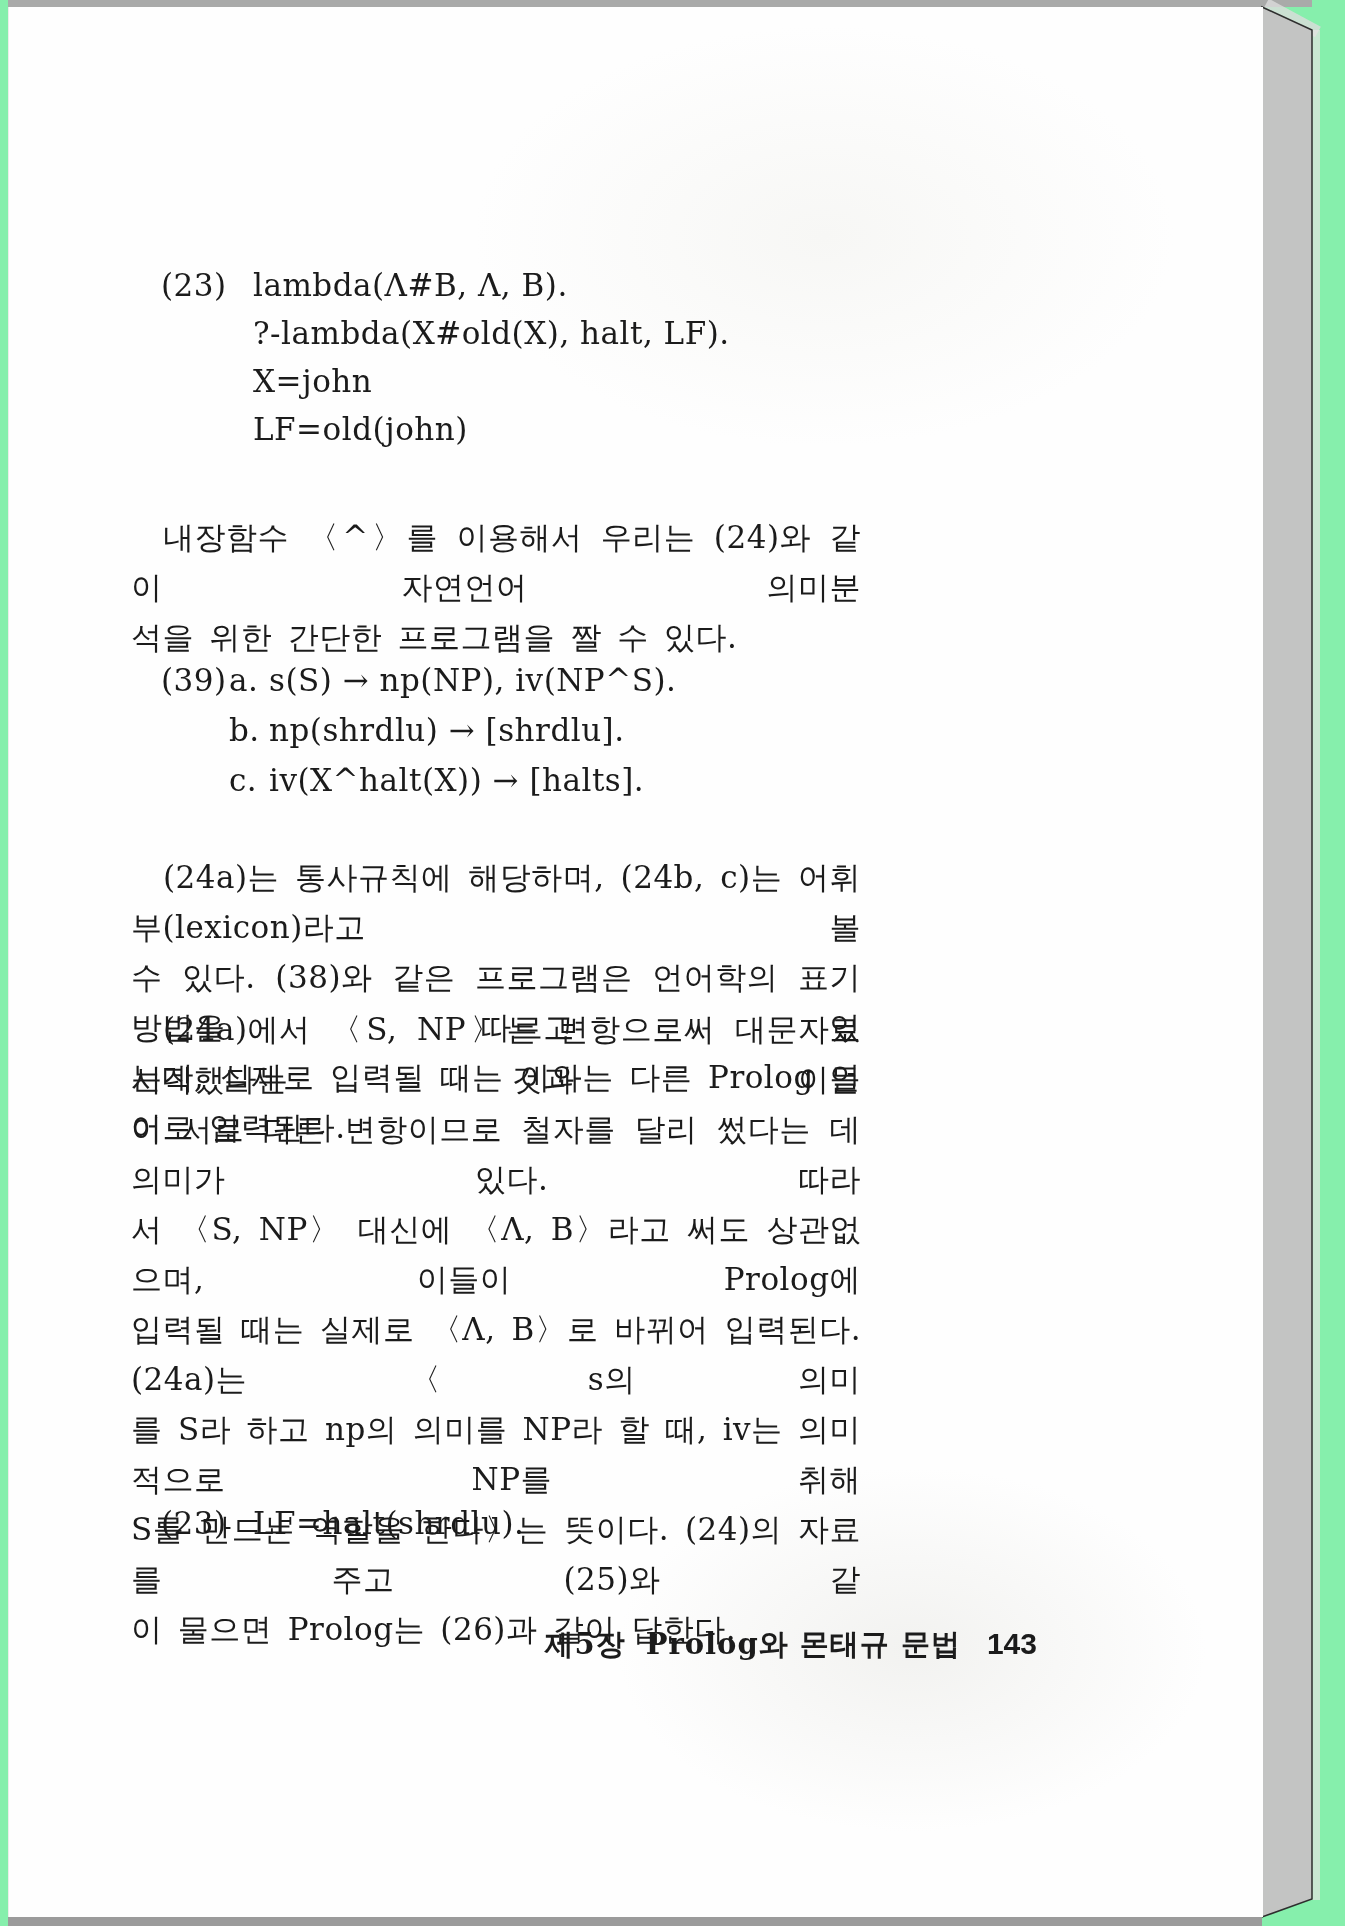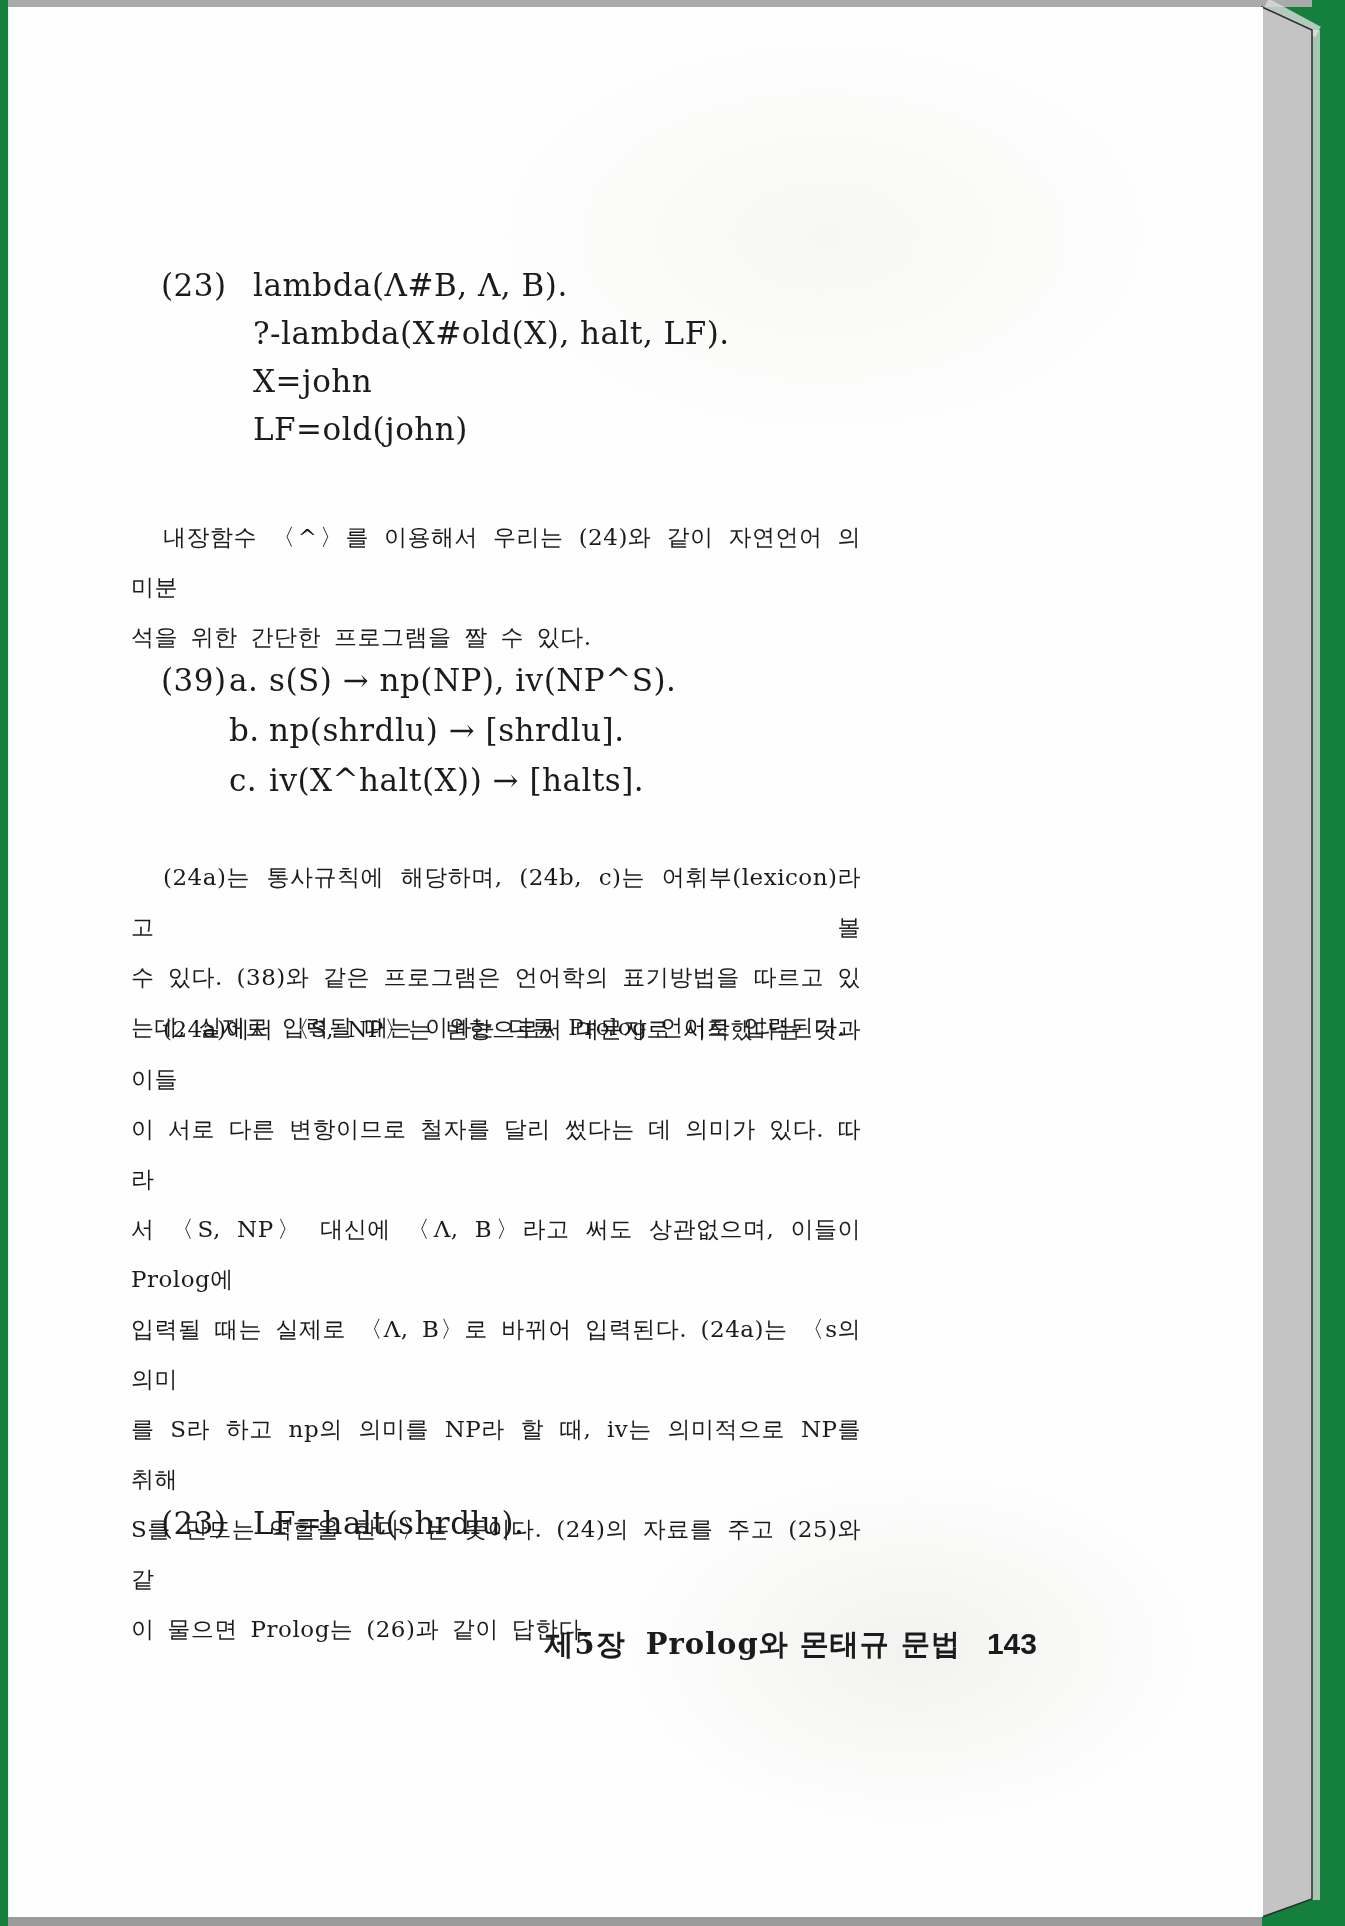--- a/index.html
+++ b/index.html
@@ -1,39 +1,39 @@
 <!DOCTYPE html>
 <html><head>
 <meta charset="utf-8">
 <style>
   html,body{margin:0;padding:0;background:#f6f7f5;}
   .canvas{
     position:relative;width:1345px;height:1926px;overflow:hidden;
-    background:#15803d;
+    background:#86efac;
     font-family:"DejaVu Serif","Liberation Serif",serif;
     color:#1b1b1b;
   }
   .edges-svg{position:absolute;left:0;top:0;z-index:1;}
   .paper{
     position:absolute;left:8px;top:7px;width:1254px;height:1910px;z-index:2;
     background:
       radial-gradient(ellipse 420px 260px at 72% 86%, #f2f2f0 0%, rgba(255,255,255,0) 70%),
       radial-gradient(ellipse 500px 300px at 65% 12%, #f7f7f5 0%, rgba(255,255,255,0) 70%),
       #fefefe;
     border-left:1px solid #ececea;
   }
   .example{position:absolute;font-size:31px;letter-spacing:.5px;}
   .ex-label{position:absolute;left:0;top:0;line-height:48px;}
   .ex-body{margin-left:92px;}
   .code-line{line-height:48px;white-space:pre;}
   .lh50 .code-line, .lh50 .ex-label{line-height:50px;}
   .item-marker{display:inline-block;width:40px;}
   .para{position:absolute;left:122px;width:730px;}
   .para-line{
-    font-size:23px;line-height:50px;letter-spacing:.5px;word-spacing:5px;
+    font-size:31px;line-height:50px;letter-spacing:.5px;word-spacing:5px;
     text-align:justify;text-align-last:justify;
   }
   .para-line.endline{text-align-last:left;}
   .para-line.indent{text-indent:32px;}
   .footer{
     position:absolute;left:136px;top:1618px;width:892px;text-align:right;
     font-size:29px;font-weight:bold;letter-spacing:1px;
   }
   .footer .title{margin-left:20px;}
   .footer .pageno{

